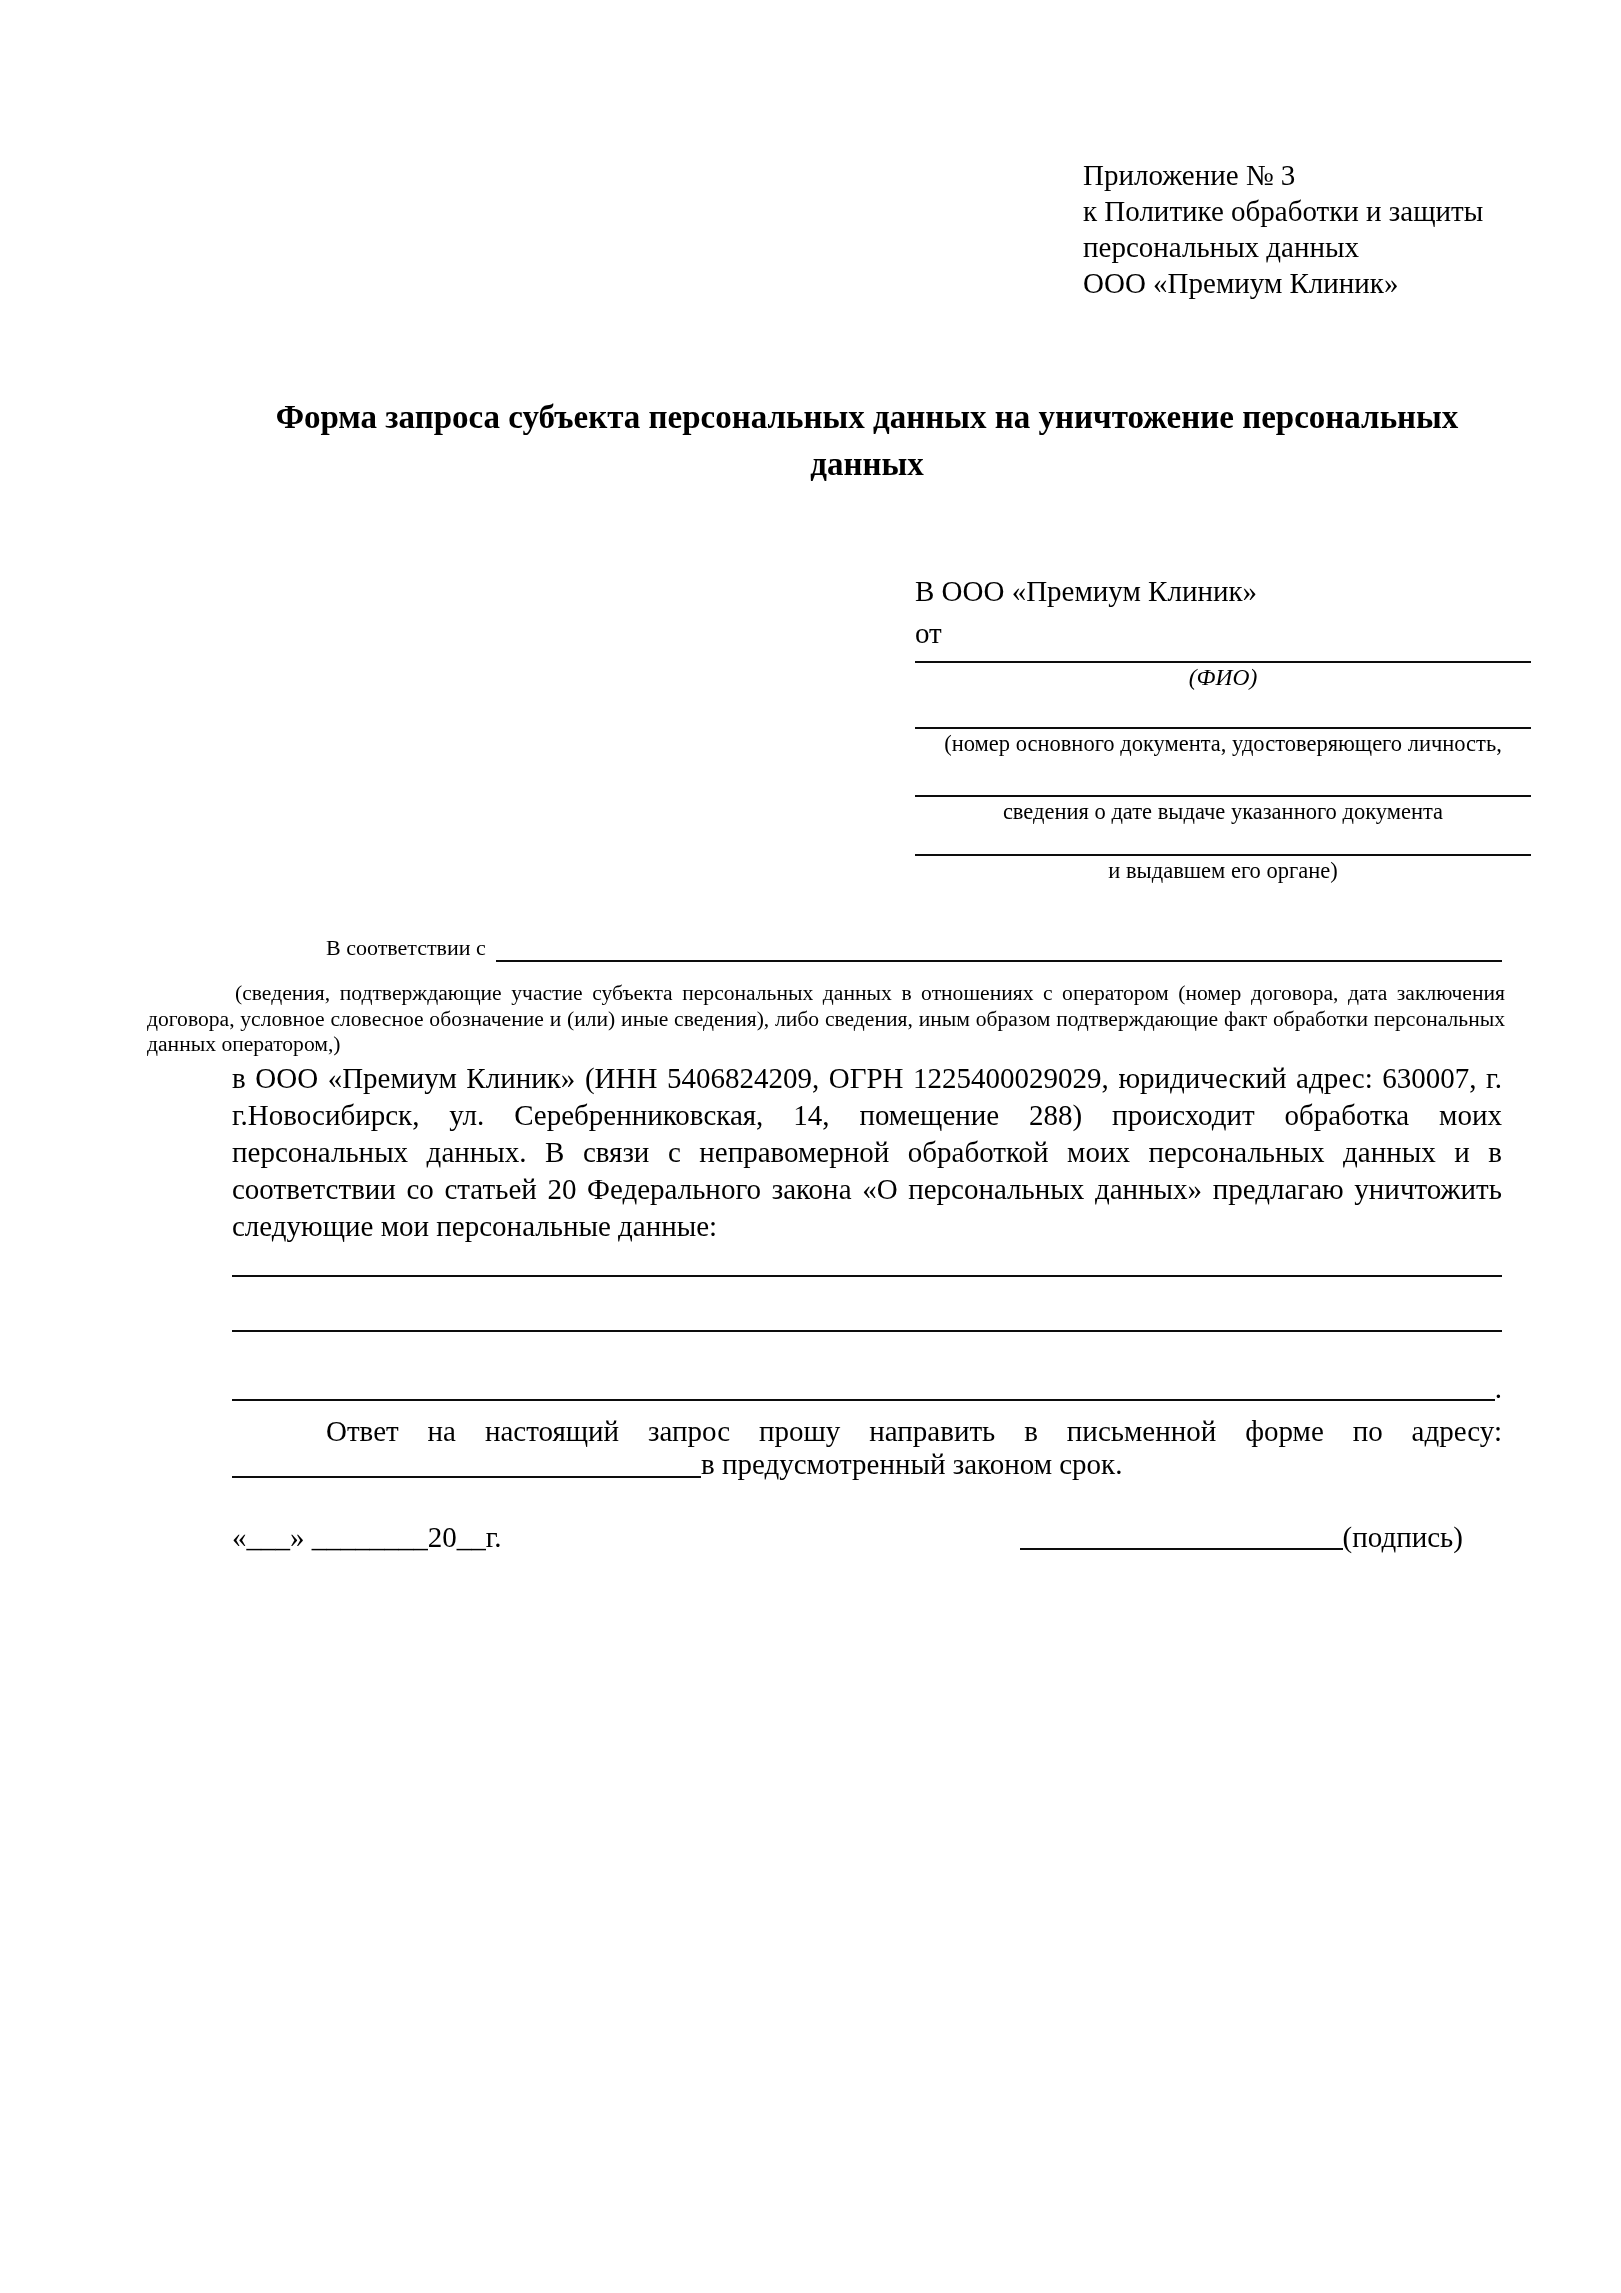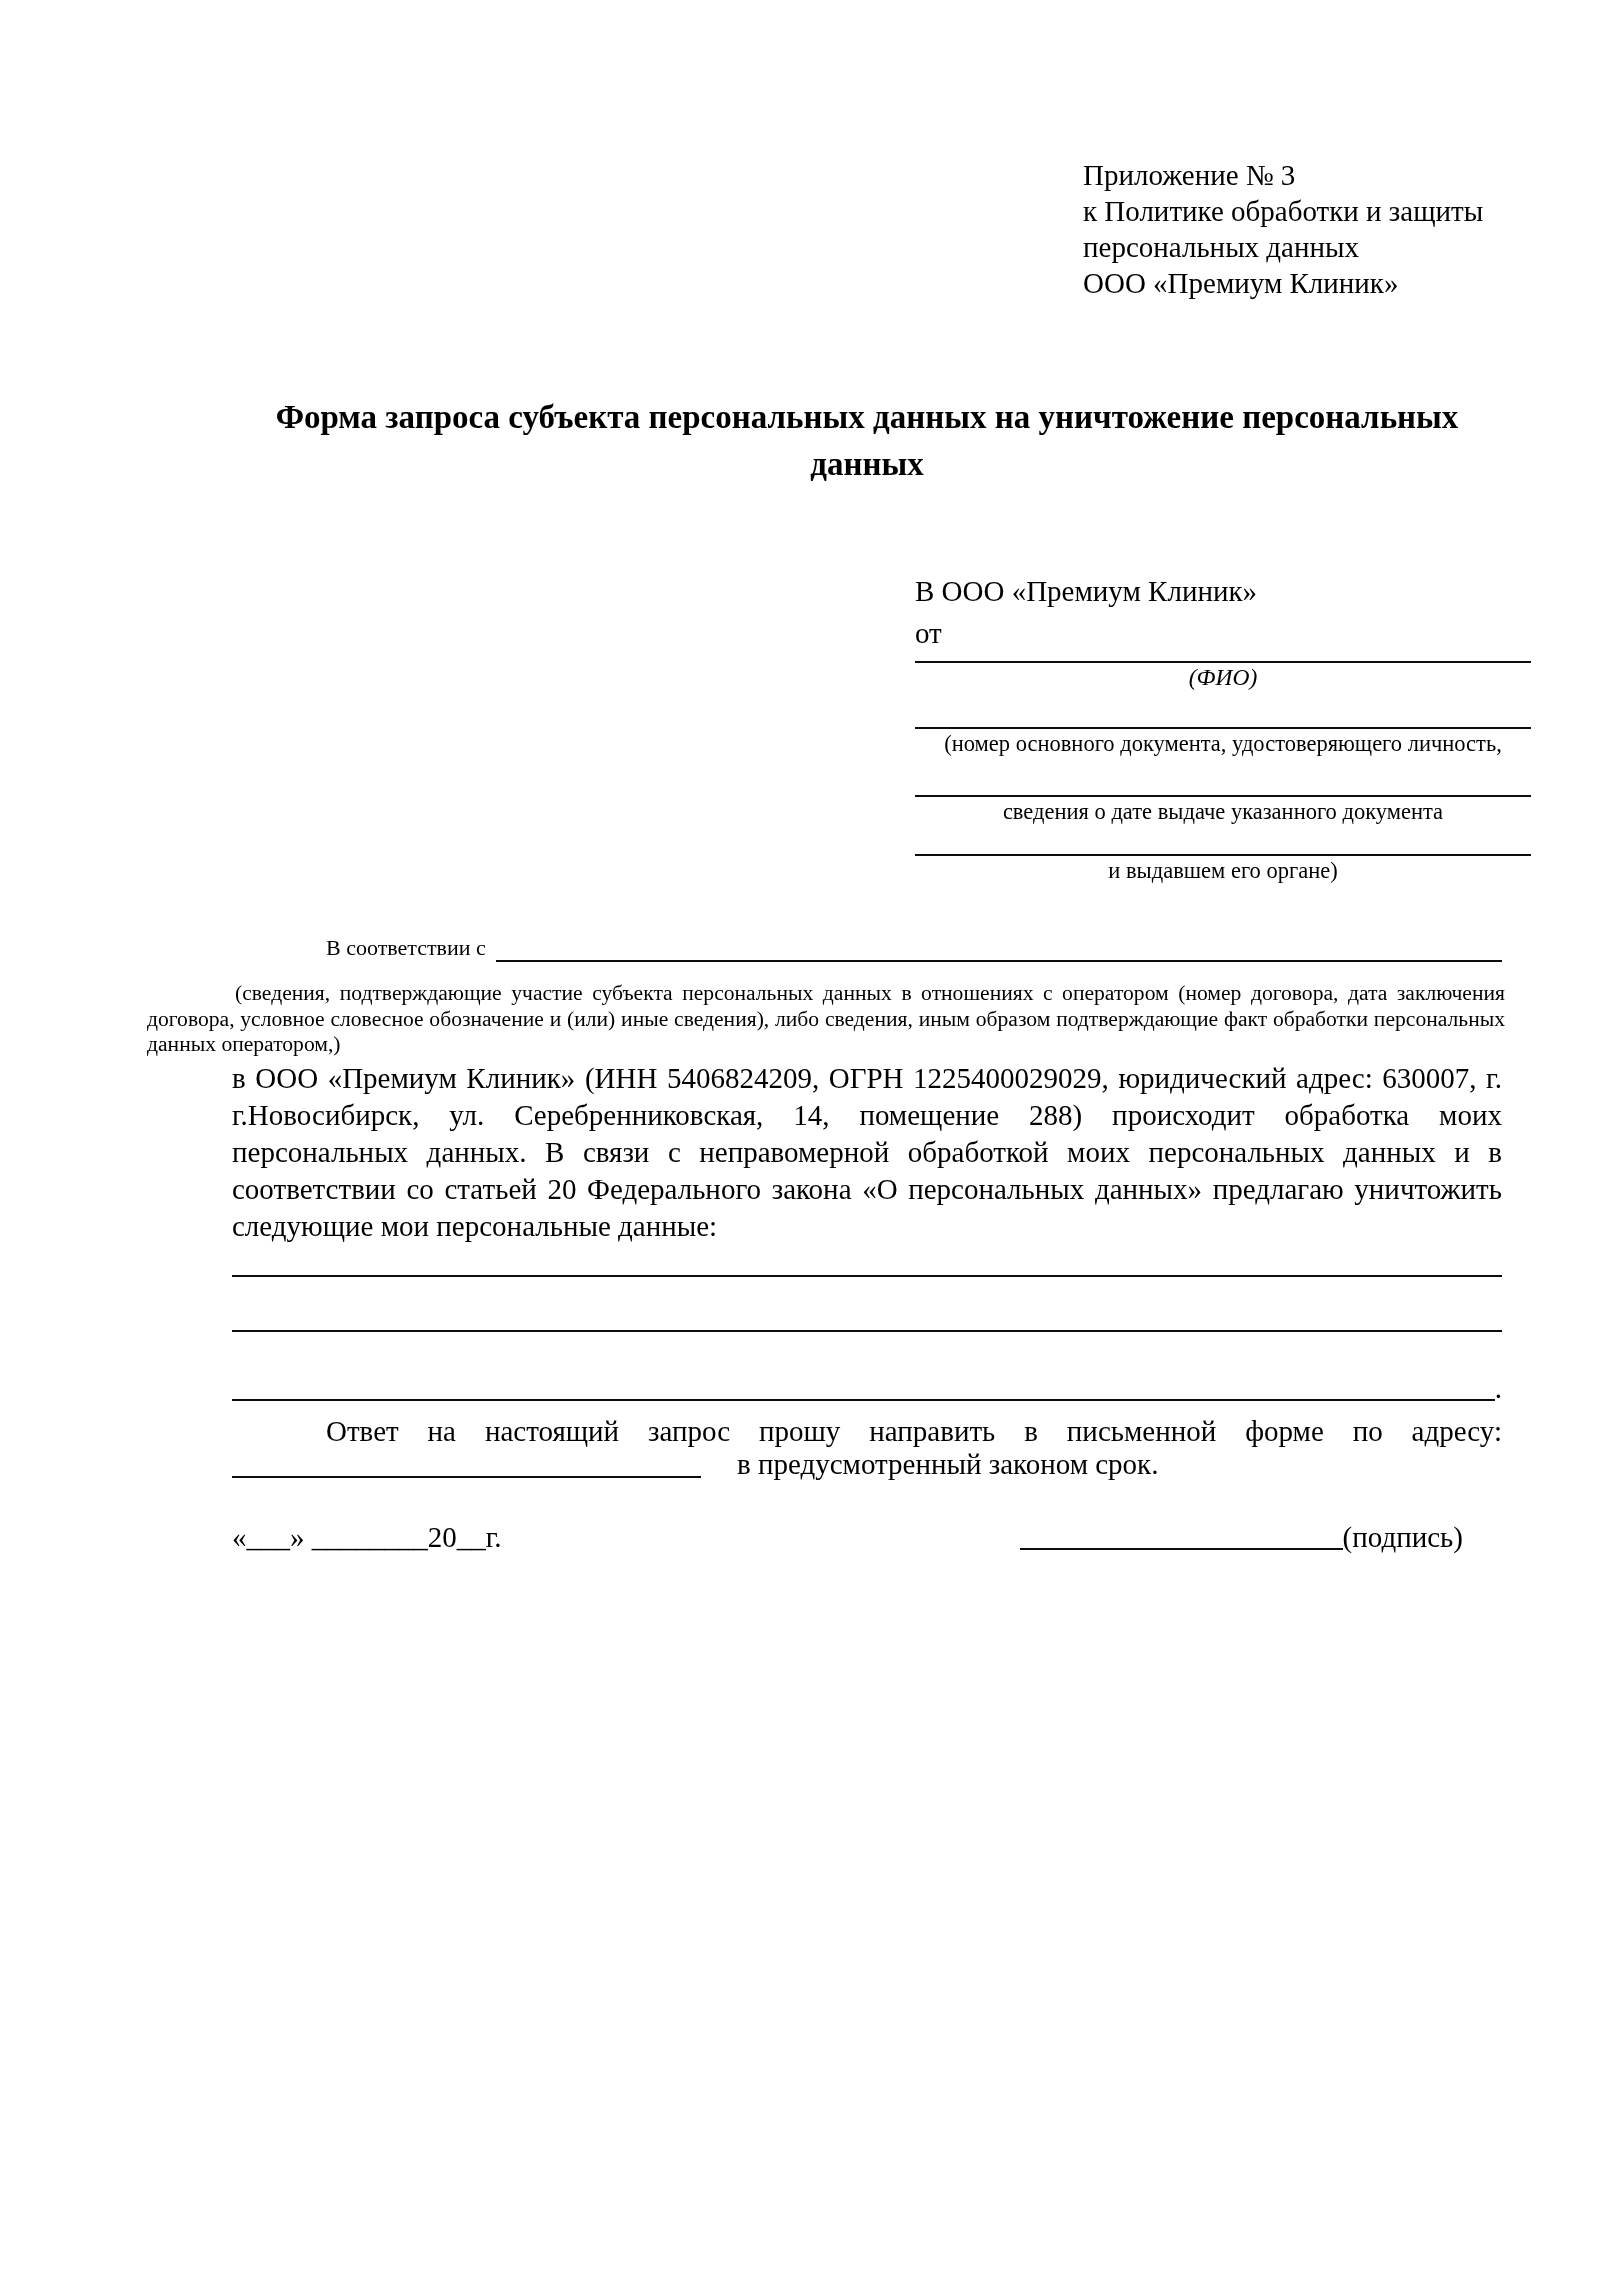--- a/index.html
+++ b/index.html
@@ -141,21 +141,20 @@
     text-indent: 94px;
   }
 
   
   .response-tail-row {
     left: 232px; top: 1448px;
     width: 1270px;
     display: flex;
     font-size: 29px;
     line-height: 33px;
-    gap: 36px;
   }
   .response-tail-row .uline { width: 469px; margin-bottom: 2.9px; }
   .response-tail-row .tail  { white-space: nowrap; }
 
   
   .footer-row {
     left: 232px; top: 1517px;
     width: 1270px;
     display: flex;
     align-items: flex-end;

